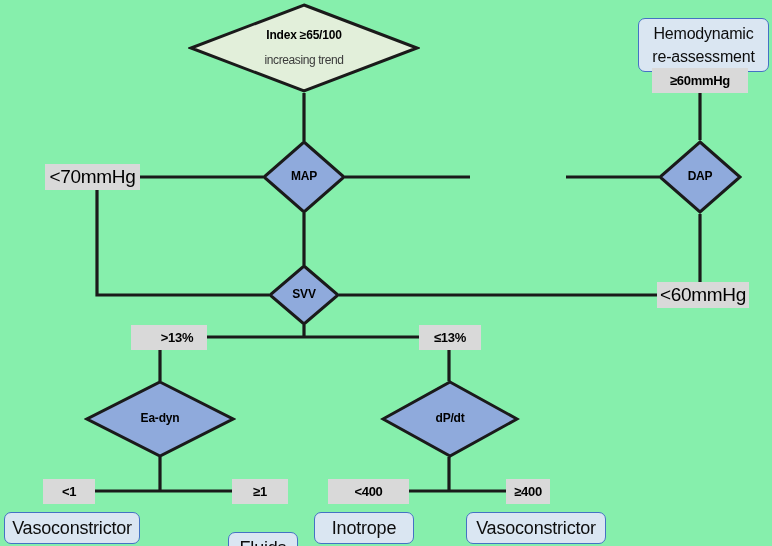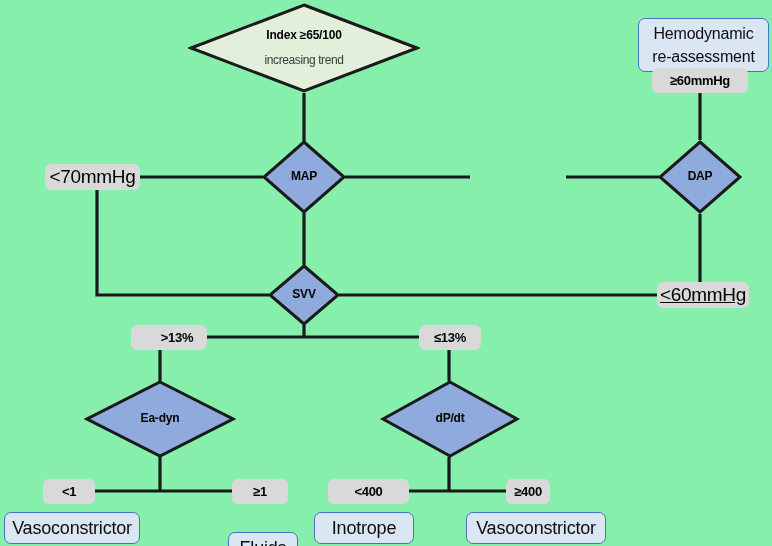--- a/index.html
+++ b/index.html
@@ -62,21 +62,21 @@
     color: #3a3a3a;
     letter-spacing: -0.4px;
     white-space: nowrap;
     margin-top: 12px;
   }
 
   
   .glabel {
     position: absolute;
     background: #d9d9d9;
-    border-radius: 6px;
+    border-radius: 0;
     display: flex;
     align-items: center;
     justify-content: center;
     font-size: 13px;
     font-weight: bold;
     color: #000000;
     letter-spacing: -0.3px;
     white-space: nowrap;
     z-index: 3;
   }
@@ -173,21 +173,21 @@
   <div class="glabel thin" style="left:45px; top:164px; width:95px; height:26px;">&lt;70mmHg</div>
 
 
   <div class="node diamond" style="left:658px; top:140px; width:84px; height:74px;">
     <svg class="dshape" viewBox="0 0 84 74" preserveAspectRatio="none">
       <polygon points="42,2 82,37 42,72 2,37" fill="#8faadc" stroke="#1a1a1a" stroke-width="3"></polygon>
     </svg>
     <div class="dlabel dtitle">DAP</div>
   </div>
 
-  <div class="glabel thin" style="left:657px; top:282px; width:92px; height:26px;text-decoration:underline;">&lt;60mmHg</div>
+  <div class="glabel thin" style="left:657px; top:282px; width:92px; height:26px;">&lt;60mmHg</div>
 
   <div class="node diamond" style="left:268px; top:264px; width:72px; height:62px;">
     <svg class="dshape" viewBox="0 0 72 62" preserveAspectRatio="none">
       <polygon points="36,2 70,31 36,60 2,31" fill="#8faadc" stroke="#1a1a1a" stroke-width="3"></polygon>
     </svg>
     <div class="dlabel dtitle">SVV</div>
   </div>
 
   <div class="glabel" style="left:131px; top:325px; width:60px; height:25px;padding-left:16px;">&gt;13%</div>
 

